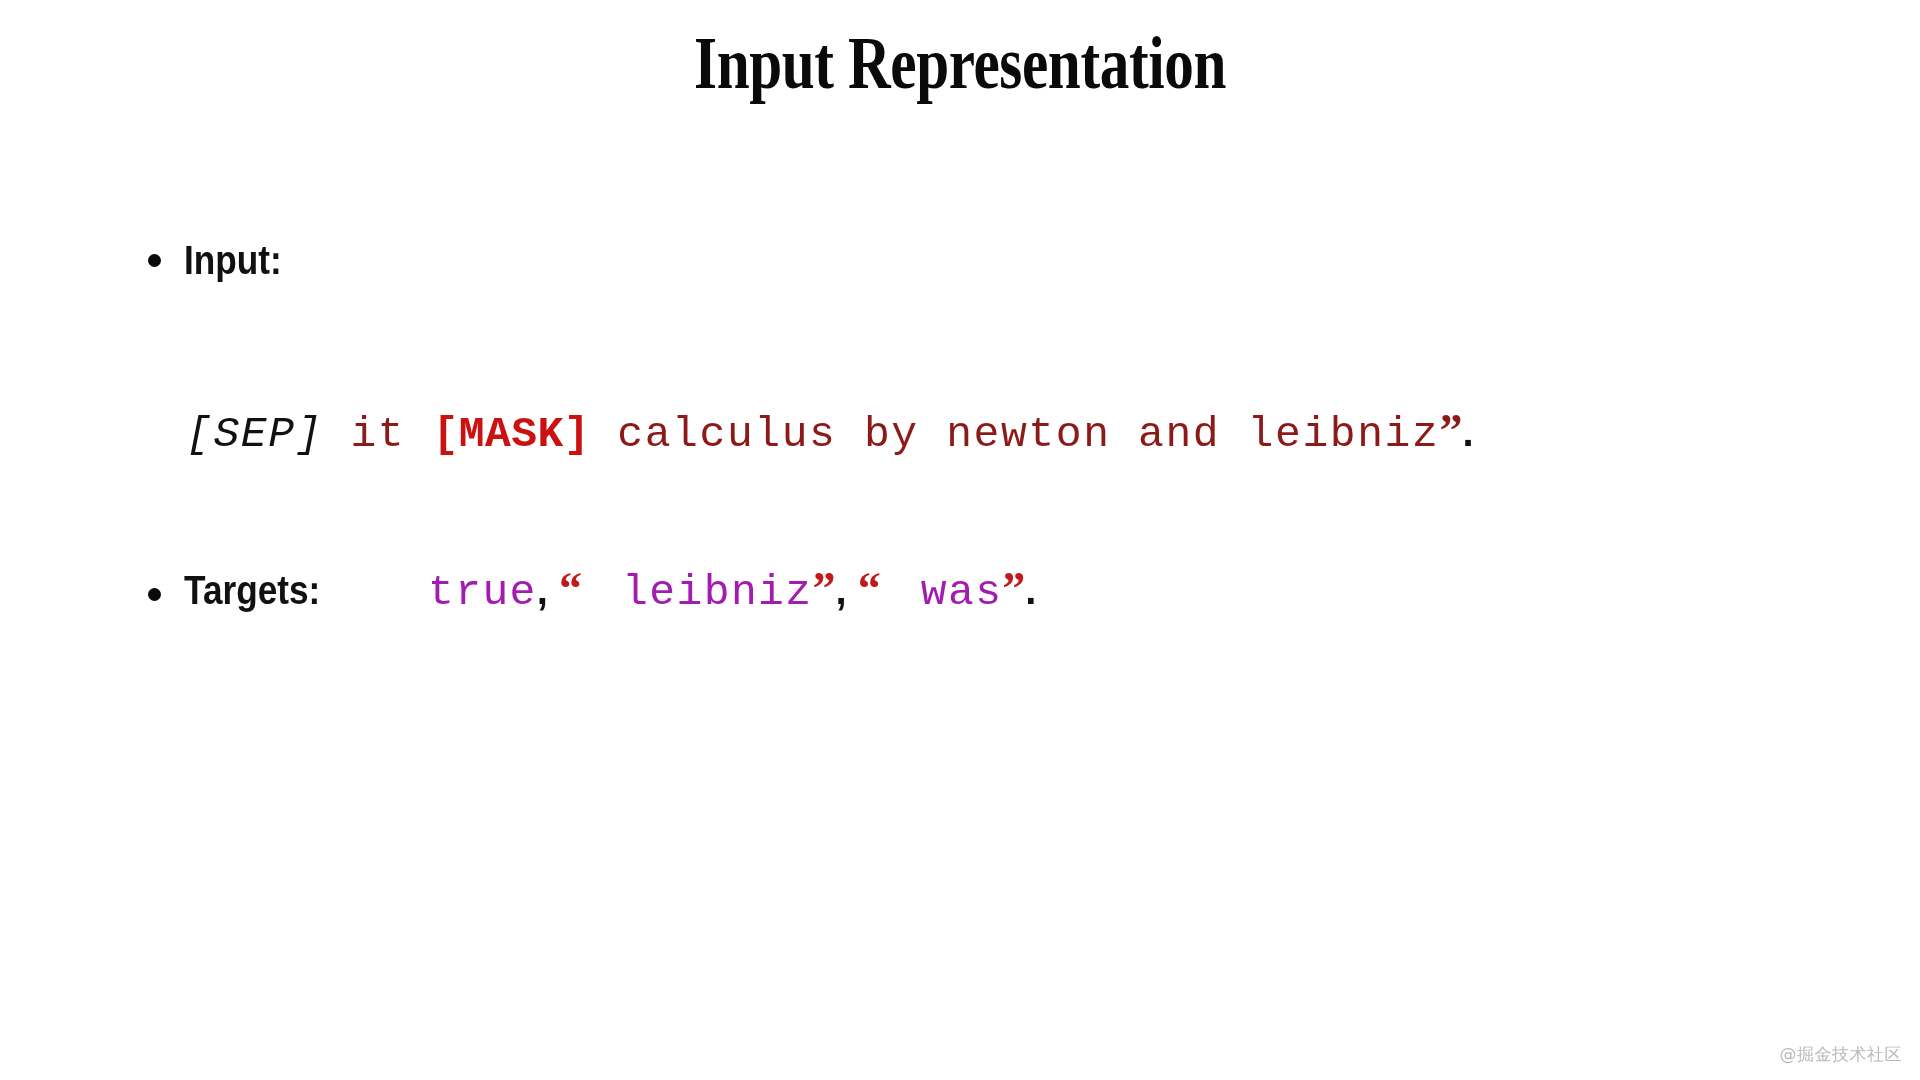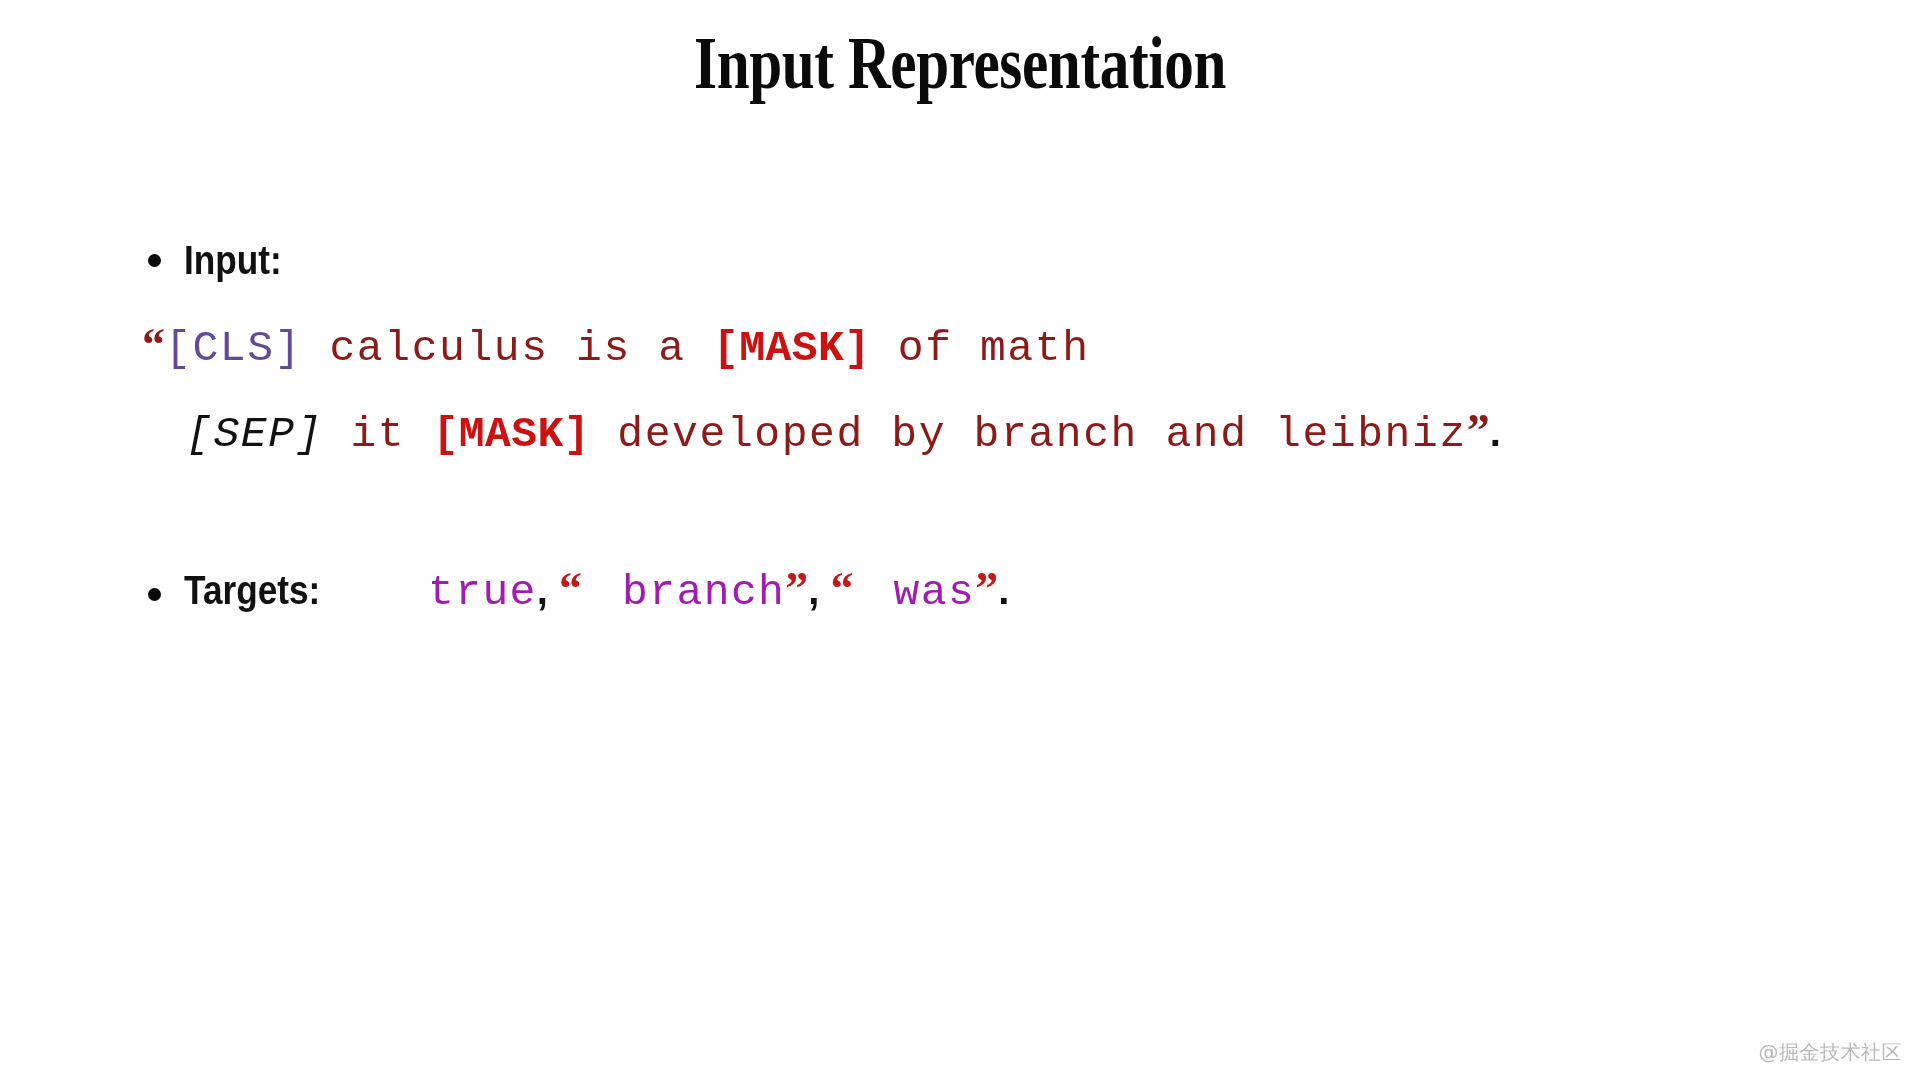--- a/index.html
+++ b/index.html
@@ -180,45 +180,44 @@
     color: #111111;
     letter-spacing: 0;
   }
 
   
   .watermark {
     position: absolute;
     right: 18px;
     bottom: 14px;
     font-family: "DejaVu Sans", sans-serif;
-    font-size: 20px;
+    font-size: 17px;
     letter-spacing: 0.5px;
     color: #b9b9b9;
     user-select: none;
   }
 </style>
 </head>
 <body>
 
 <div class="slide">
 
   <div class="slide-title">Input Representation</div>
 
   <div class="body-block">
     <div class="bullet-row">
       <span class="bullet-dot"></span>
       <span class="bullet-label">Input:</span>
     </div>
   </div>
 
-  <div class="code-line l1"><span class="quote-mark dark">“</span><span class="tok-cls">[CLS]</span><span class="tok-plain"> calculus is a </span><span class="tok-mask">[MASK]</span><span class="tok-plain"> of math</span></div>
-
-  <div class="code-line l2"><span class="tok-sep">[SEP]</span><span class="tok-plain"> it </span><span class="tok-mask">[MASK]</span><span class="tok-plain"> developed by branch and leibniz</span><span class="quote-mark">”</span><span class="period-dark">.</span></div>
+
+  <div class="code-line l2"><span class="tok-sep">[SEP]</span><span class="tok-plain"> it </span><span class="tok-mask">[MASK]</span><span class="tok-plain"> calculus by newton and leibniz</span><span class="quote-mark">”</span><span class="period-dark">.</span></div>
 
   <div class="targets-row">
     <span class="targets-dot"></span>
     <span class="targets-label">Targets:</span>
-    <span class="targets-values"><span class="tgt-word">true</span><span class="tgt-sep">, </span><span class="tgt-quote">“</span><span class="tgt-word">branch</span><span class="tgt-quote">”</span><span class="tgt-sep">, </span><span class="tgt-quote">“</span><span class="tgt-word">was</span><span class="tgt-quote">”</span><span class="tgt-sep">.</span></span>
+    <span class="targets-values"><span class="tgt-word">true</span><span class="tgt-sep">, </span><span class="tgt-quote">“</span><span class="tgt-word">leibniz</span><span class="tgt-quote">”</span><span class="tgt-sep">, </span><span class="tgt-quote">“</span><span class="tgt-word">was</span><span class="tgt-quote">”</span><span class="tgt-sep">.</span></span>
   </div>
 
   <div class="watermark">@掘金技术社区</div>
 
 </div>
 
 </body></html>

